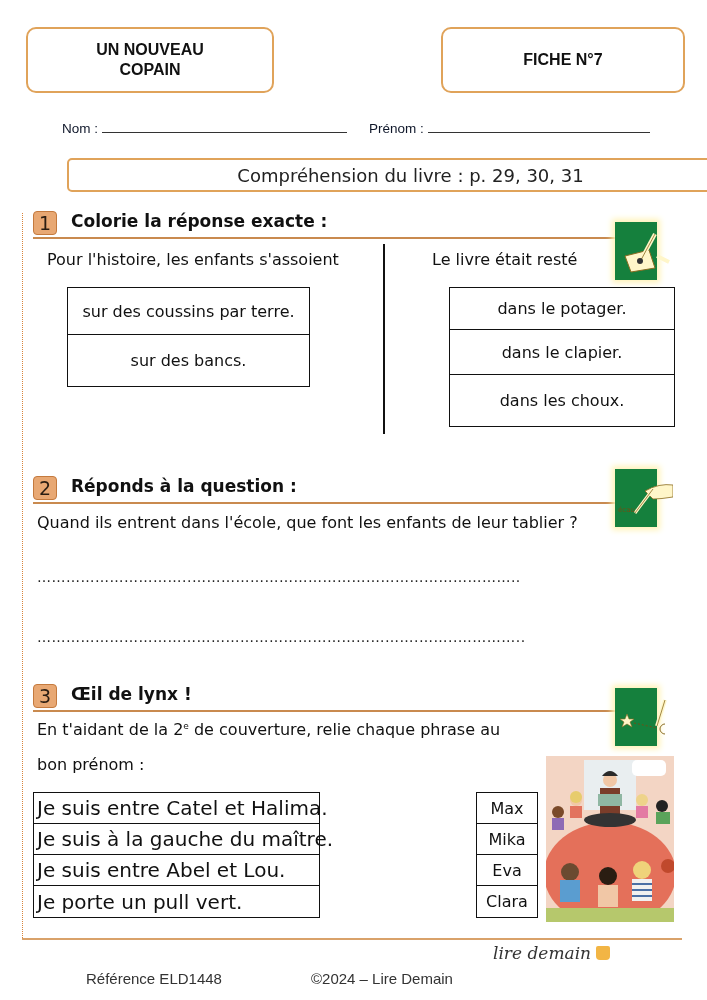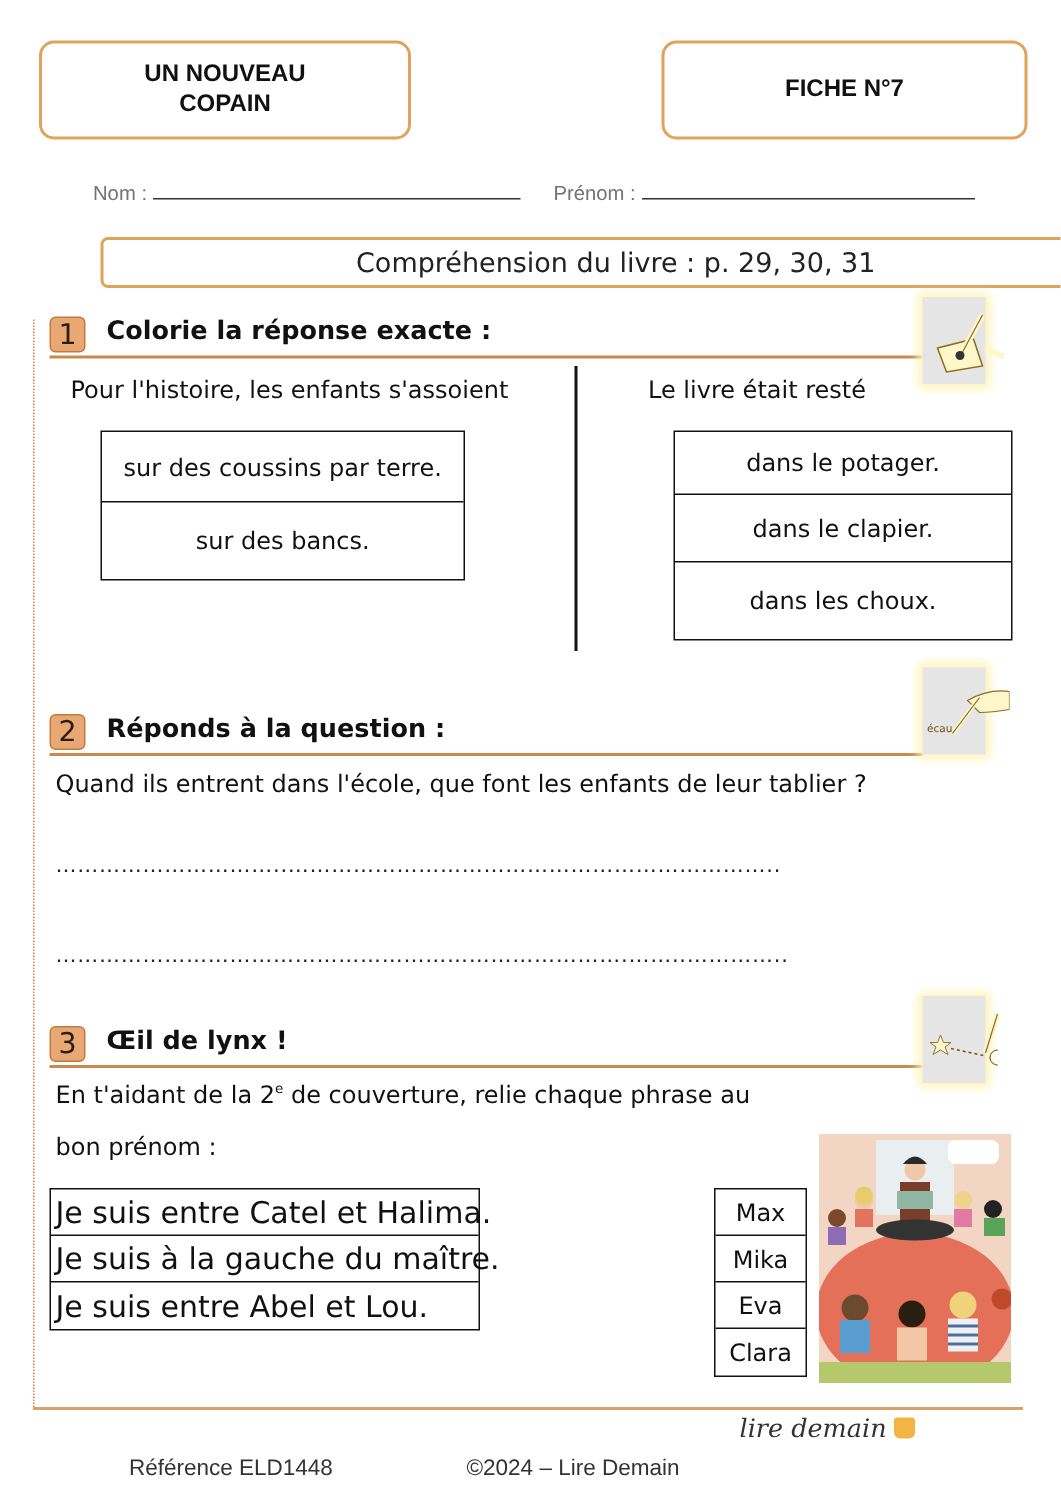--- a/index.html
+++ b/index.html
@@ -10,21 +10,21 @@
 
   .hdr-box {
     position: absolute; border: 2px solid #e0a35a; border-radius: 10px;
     display: flex; align-items: center; justify-content: center; text-align: center;
     font-family: "Liberation Sans", sans-serif; font-weight: bold; font-size: 16px; line-height: 20px;
     background: #fff;
   }
   #title-box { left: 26px; top: 27px; width: 248px; height: 66px; }
   #fiche-box { left: 441px; top: 27px; width: 244px; height: 66px; }
 
-  .name-row { font-family: "Liberation Sans", sans-serif; font-size: 13.5px; color: #737373; }
+  .name-row { font-family: "Liberation Sans", sans-serif; font-size: 13.5px; color: #0f172a; }
   .uline { display: inline-block; border-bottom: 1px solid #333; height: 12px; vertical-align: baseline; }
 
   #comp-box {
     left: 67px; top: 158px; width: 687px; height: 34px;
     border: 2px solid #e0a35a; border-radius: 5px;
     font-size: 18px; display: flex; align-items: center; justify-content: center; color: #222;
   }
 
   
   #dotted-left { left: 22px; top: 213px; width: 0; height: 725px; border-left: 1px dotted #d9843a; }
@@ -36,22 +36,23 @@
     background: #e8a873; border: 1px solid #c47a3e; border-radius: 4px;
     font-size: 19px; display: flex; align-items: center; justify-content: center; color: #2a1d12;
   }
   .sec-title {
     position: absolute; left: 38px; top: 2px; font-size: 17px; font-weight: bold; color: #111;
     font-family: "DejaVu Sans", sans-serif;
   }
   .sec-rule { position: absolute; left: 0; bottom: 0; width: 582px; height: 2px; background: #c98a4f; }
 
   .icon-tile {
-    position: absolute; width: 42px; height: 58px; background: #e5e5e5;
+    position: absolute; width: 42px; height: 58px; background: #15803d;
     box-shadow: 0 0 6px 3px #fff3b8;
+    margin-top: 24px;
   }
 
   .q-text { position: absolute; font-size: 16px; color: #111; }
 
   .choice-table { position: absolute; border: 1.5px solid #111; }
   .choice-cell {
     border-bottom: 1.5px solid #111; display: flex; align-items: center; justify-content: center;
     font-size: 16px; color: #111;
   }
   .choice-cell:last-child { border-bottom: none; }
@@ -170,20 +171,21 @@
 
 <div class="q-text" style="left:37px; top:720px;">
   <span>En t'aidant de la 2</span><sup style="font-size:9px;">e</sup><span> de couverture, relie chaque phrase au</span>
 </div>
 <div class="q-text" style="left:37px; top:755px;">bon prénom :</div>
 
 <div class="phrase-table">
   <div class="phrase-cell">Je suis entre Catel et Halima.</div>
   <div class="phrase-cell">Je suis à la gauche du maître.</div>
   <div class="phrase-cell">Je suis entre Abel et Lou.</div>
+  <div class="phrase-cell">Je porte un pull vert.</div>
 </div>
 
 <div class="name-table">
   <div class="name-cell">Max</div>
   <div class="name-cell">Mika</div>
   <div class="name-cell">Eva</div>
   <div class="name-cell">Clara</div>
 </div>
 
 <div id="illustration" class="abs">

